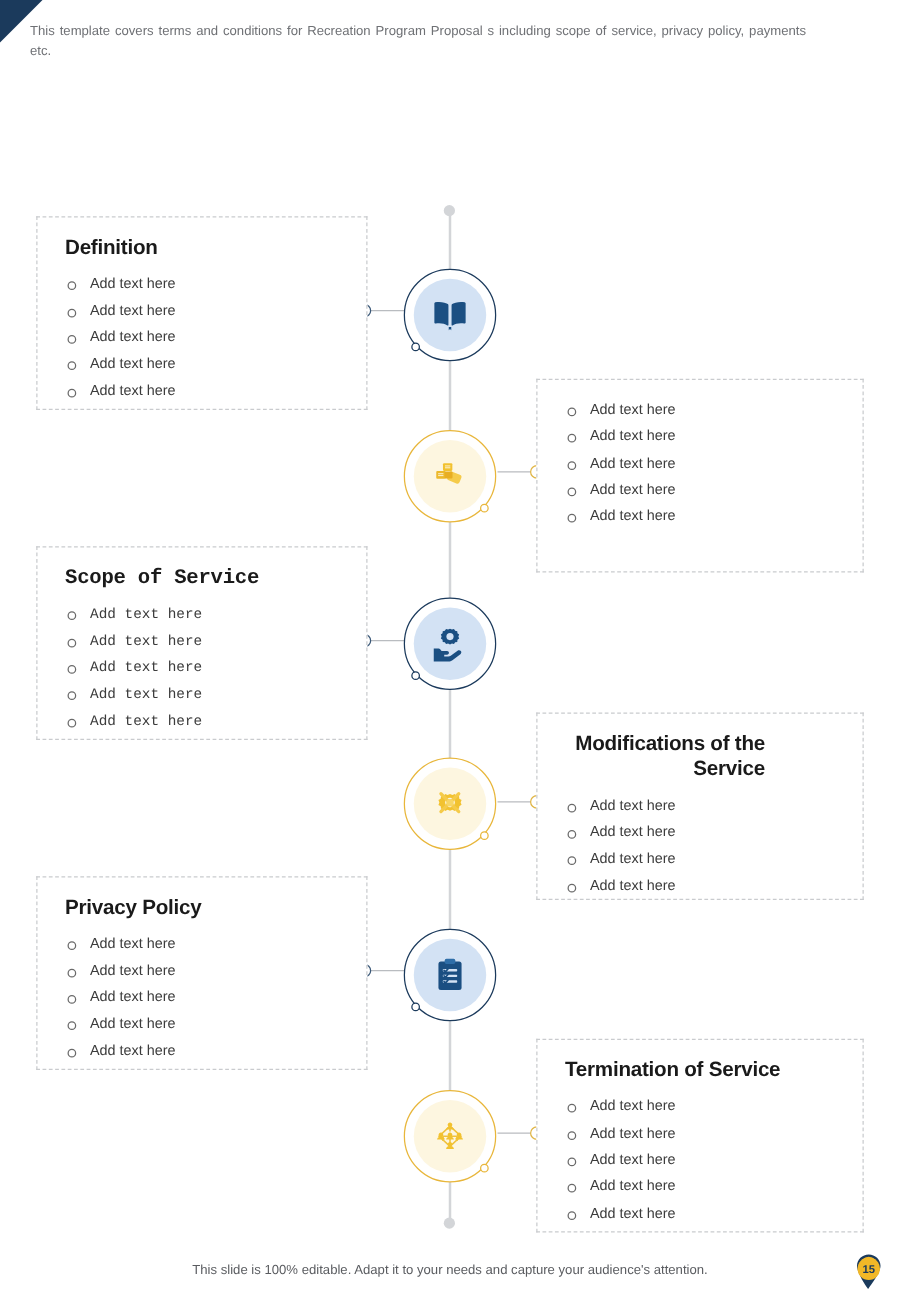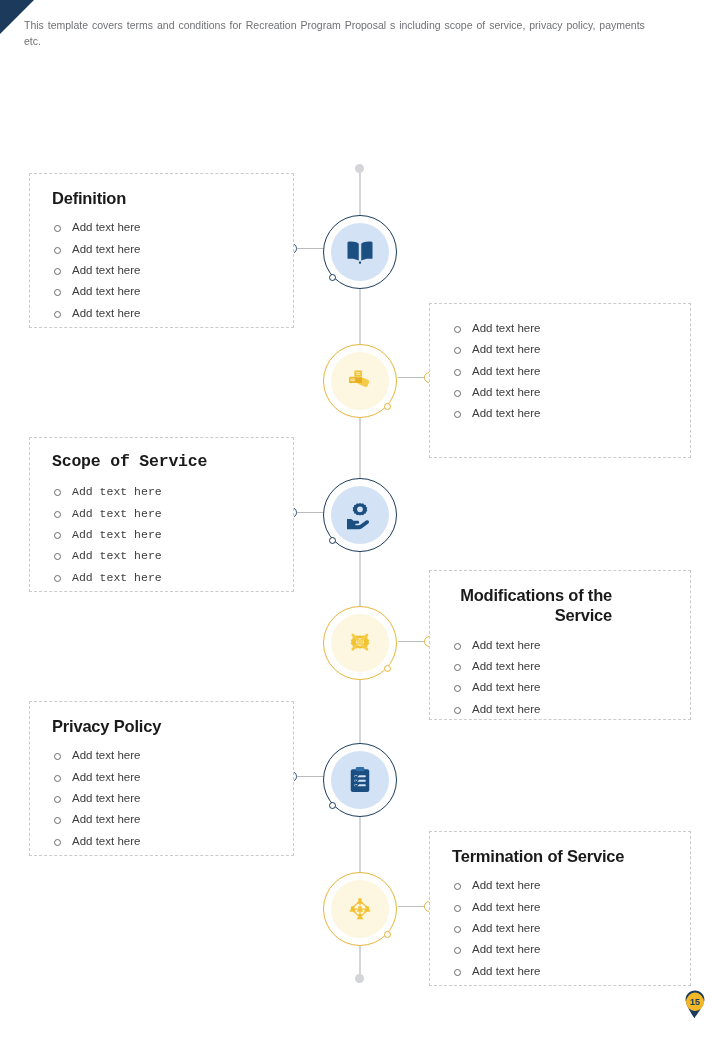--- a/index.html
+++ b/index.html
@@ -149,21 +149,21 @@
   .footer-note {
     position: absolute;
     left: 0; right: 0;
     bottom: 18px;
     text-align: center;
     font-size: 10.5px;
     color: #5a5c60;
   }
   .page-badge {
     position: absolute;
-    right: 12px; bottom: 21px;
+    right: 12px; bottom: 8px;
     width: 26px; height: 30px;
   }
   .page-badge .num {
     position: absolute;
     top: 3px; left: 4px;
     width: 18px; height: 18px;
     border-radius: 50%;
     background: #f2b827;
     color: #1b3a5c;
     font-size: 9px;
@@ -417,20 +417,21 @@
         </li>
       <li>
           <span>Add text here</span>
         </li>
       <li>
           <span>Add text here</span>
         </li>
     </ul>
   </div>
 
+  <div class="footer-note">This slide is 100% editable. Adapt it to your needs and capture your audience's attention.</div>
 
   <div class="page-badge">
     <svg width="26" height="30" viewBox="0 0 26 30" style="position:absolute;top:0;left:0;">
       <path d="M13 1.5c-5.2 0-9.4 4.1-9.4 9.1 0 6.3 8.2 17.6 8.55 18.1.2.28.5.28.7 0C13.2 27.8 22.4 16.5 22.4 10.6c0-5-4.2-9.1-9.4-9.1z" fill="#1b3a5c"></path>
       <circle cx="13" cy="10.6" r="7.2" fill="#f2b827"></circle>
     </svg>
     <div class="num" style="top:4px;left:4px;width:18px;height:18px;">15</div>
   </div>
 
 </div>

